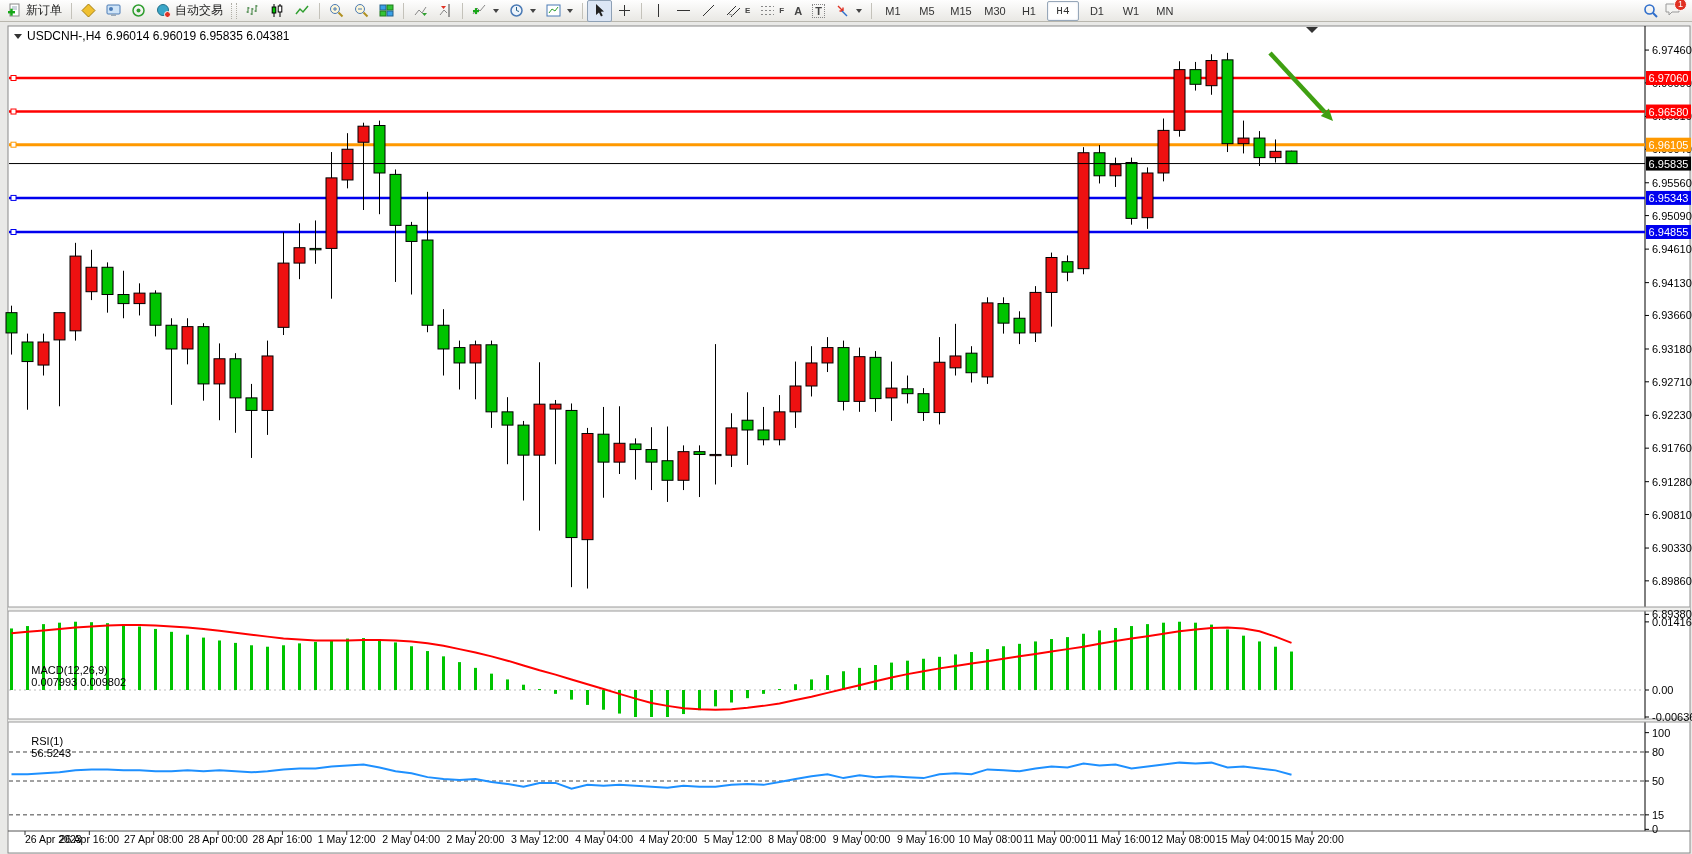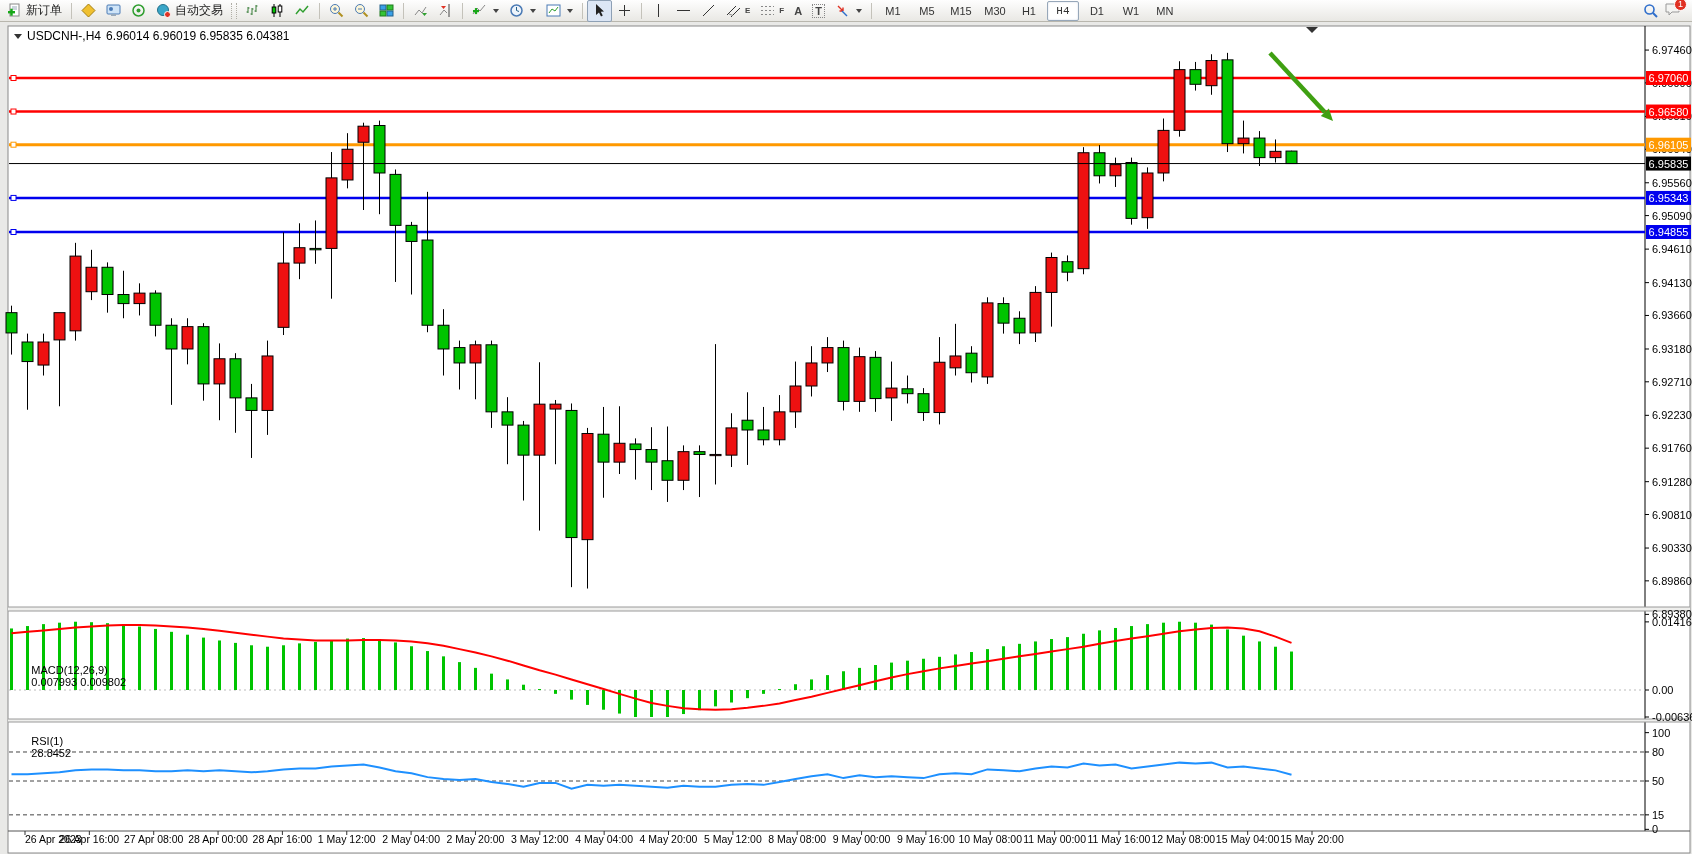--- a/index.html
+++ b/index.html
@@ -645,16 +645,16 @@
       <span class="tri-down"></span>
       <span>USDCNH-,H4</span>
       <span>6.96014 6.96019 6.95835 6.04381</span>
     </div>
     <div class="overlay-label" id="macd-label">
       <span>MACD(12,26,9)</span>
       <span>0.007993 0.009802</span>
     </div>
     <div class="overlay-label" id="rsi-label">
       <span>RSI(1)</span>
-      <span>28.8452</span>
+      <span>56.5243</span>
     </div>
   </div>
 </div>
 
 </body></html>

